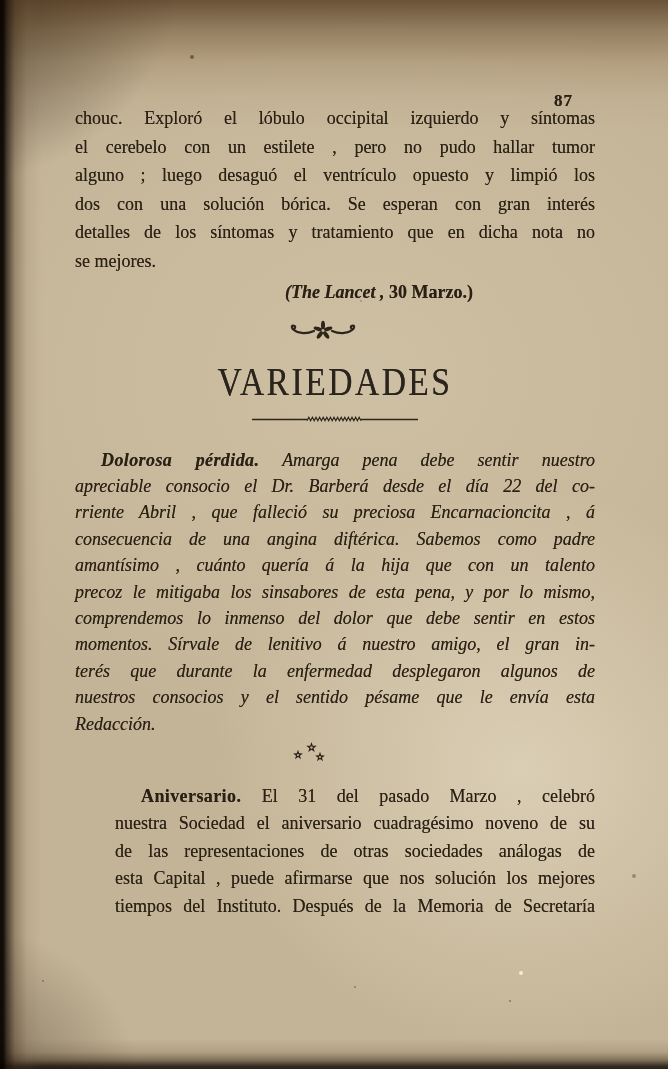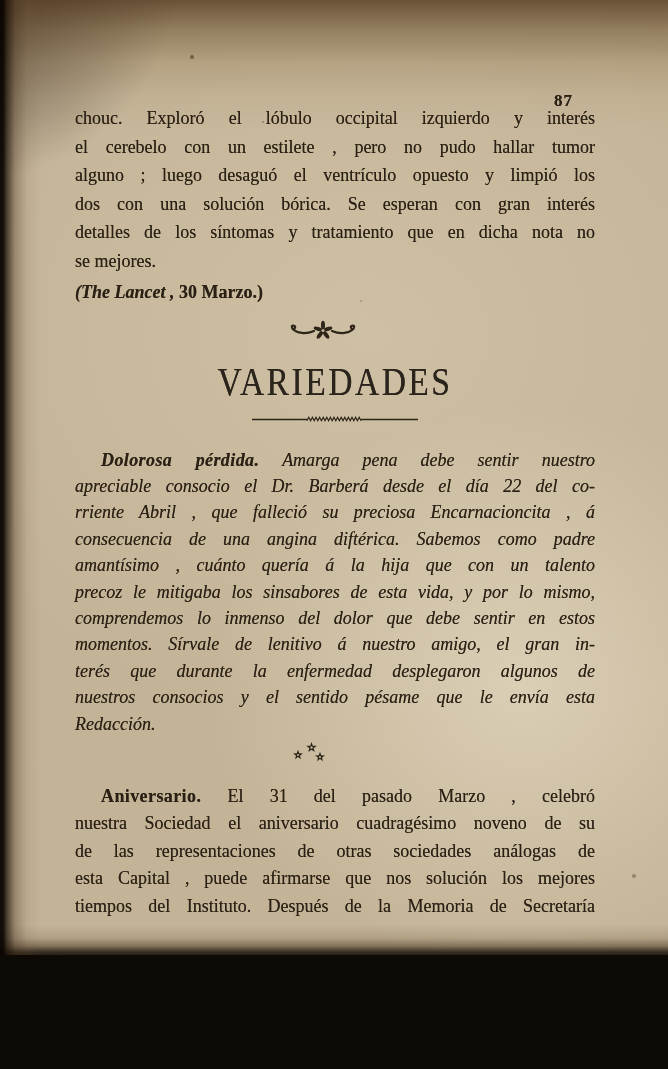--- a/index.html
+++ b/index.html
@@ -6,21 +6,21 @@
     --paper: #c4b497;
     --ink: #2a2014;
   }
   * { margin: 0; padding: 0; box-sizing: border-box; }
   html, body { background: #0d0a06; }
   body { width: 668px; }
 
   .photo {
     position: relative;
     width: 668px;
-    height: 955px;
+    height: 1069px;
     overflow: hidden;
     background-color: var(--paper);
     background-image:
       
       linear-gradient(90deg, rgba(8,4,1,0.95) 0px, rgba(8,4,1,0.95) 3px, rgba(31,20,10,0.72) 7px, rgba(70,50,30,0.35) 15px, rgba(120,95,65,0.12) 27px, rgba(120,95,65,0) 42px),
       
       linear-gradient(180deg, rgba(86,60,34,0.82) 0px, rgba(108,82,50,0.55) 30px, rgba(138,110,74,0.30) 62px, rgba(160,135,100,0.12) 96px, rgba(160,135,100,0) 132px),
       
       linear-gradient(0deg, rgba(20,12,5,0.88) 0px, rgba(20,12,5,0.80) 3px, rgba(50,35,18,0.45) 9px, rgba(90,70,45,0.18) 17px, rgba(90,70,45,0) 30px),
       
@@ -80,21 +80,21 @@
   .p1 { line-height: 28.6px; }
   .a1 { line-height: 26.4px; }
   .a2 { line-height: 27.4px; }
 
   .line.first { text-indent: 26px; }
   .lead { font-weight: bold; letter-spacing: 0.4px; }
 
   .attribution {
     margin-top: 5px;
     line-height: 22px;
-    text-align: left;
+    text-align: right;
     padding-right: 122px;
     font-weight: bold;
   }
   .attr-src { font-style: italic; }
   .attr-date { font-style: normal; }
 
   .fleuron {
     margin-top: 15px;
     height: 26px;
     display: flex;
@@ -128,37 +128,37 @@
     margin: 4px auto 0;
     width: 34px;
     height: 26px;
     transform: translateX(-26px);
   }
   .stars svg { position: absolute; }
   .stars .s1 { left: 13px; top: 0; }
   .stars .s2 { left: 0;    top: 8px; }
   .stars .s3 { left: 22px; top: 10px; }
 
-  .para.a2 { margin-top: 16px; }
+  .para.a2 { margin-top: 16px; margin-left: 40px; }
 
   .orn { fill: none; stroke: #2e251a; }
   .orn-fill { fill: #2e251a; stroke: none; }
 </style>
 </head>
 <body>
 
 <div class="photo">
   <div class="specks"></div>
 
   <div class="pagenum">87</div>
 
   <div class="text">
 
     <div class="para p1">
-        <div class="line">chouc. Exploró el lóbulo occipital izquierdo y interés</div>
+        <div class="line">chouc. Exploró el lóbulo occipital izquierdo y síntomas</div>
         <div class="line">el cerebelo con un estilete , pero no pudo hallar tumor</div>
         <div class="line">alguno ; luego desaguó el ventrículo opuesto y limpió los</div>
         <div class="line">dos con una solución bórica. Se esperan con gran interés</div>
         <div class="line">detalles de los síntomas y tratamiento que en dicha nota no</div>
         <div class="line no-just">se mejores.</div>
       </div>
 
     <div class="attribution">
       <span class="attr-src">(The Lancet ,</span>
       <span class="attr-date">30 Marzo.)</span>
@@ -194,21 +194,21 @@
     <div class="para a1">
       <div class="line first">
         <span class="lead">Dolorosa pérdida.</span>
         <span>Amarga pena debe sentir nuestro</span>
       </div>
       <div>
           <div class="line">apreciable consocio el Dr. Barberá desde el día 22 del co-</div>
           <div class="line">rriente Abril , que falleció su preciosa Encarnacioncita , á</div>
           <div class="line">consecuencia de una angina diftérica. Sabemos como padre</div>
           <div class="line">amantísimo , cuánto quería á la hija que con un talento</div>
-          <div class="line">precoz le mitigaba los sinsabores de esta vida, y por lo mismo,</div>
+          <div class="line">precoz le mitigaba los sinsabores de esta pena, y por lo mismo,</div>
           <div class="line">comprendemos lo inmenso del dolor que debe sentir en estos</div>
           <div class="line">momentos. Sírvale de lenitivo á nuestro amigo, el gran in-</div>
           <div class="line">terés que durante la enfermedad desplegaron algunos de</div>
           <div class="line">nuestros consocios y el sentido pésame que le envía esta</div>
           <div class="line no-just">Redacción.</div>
         </div>
     </div>
 
     <div class="stars">
       <svg class="s1" width="13" height="13" viewBox="0 0 14 14">

